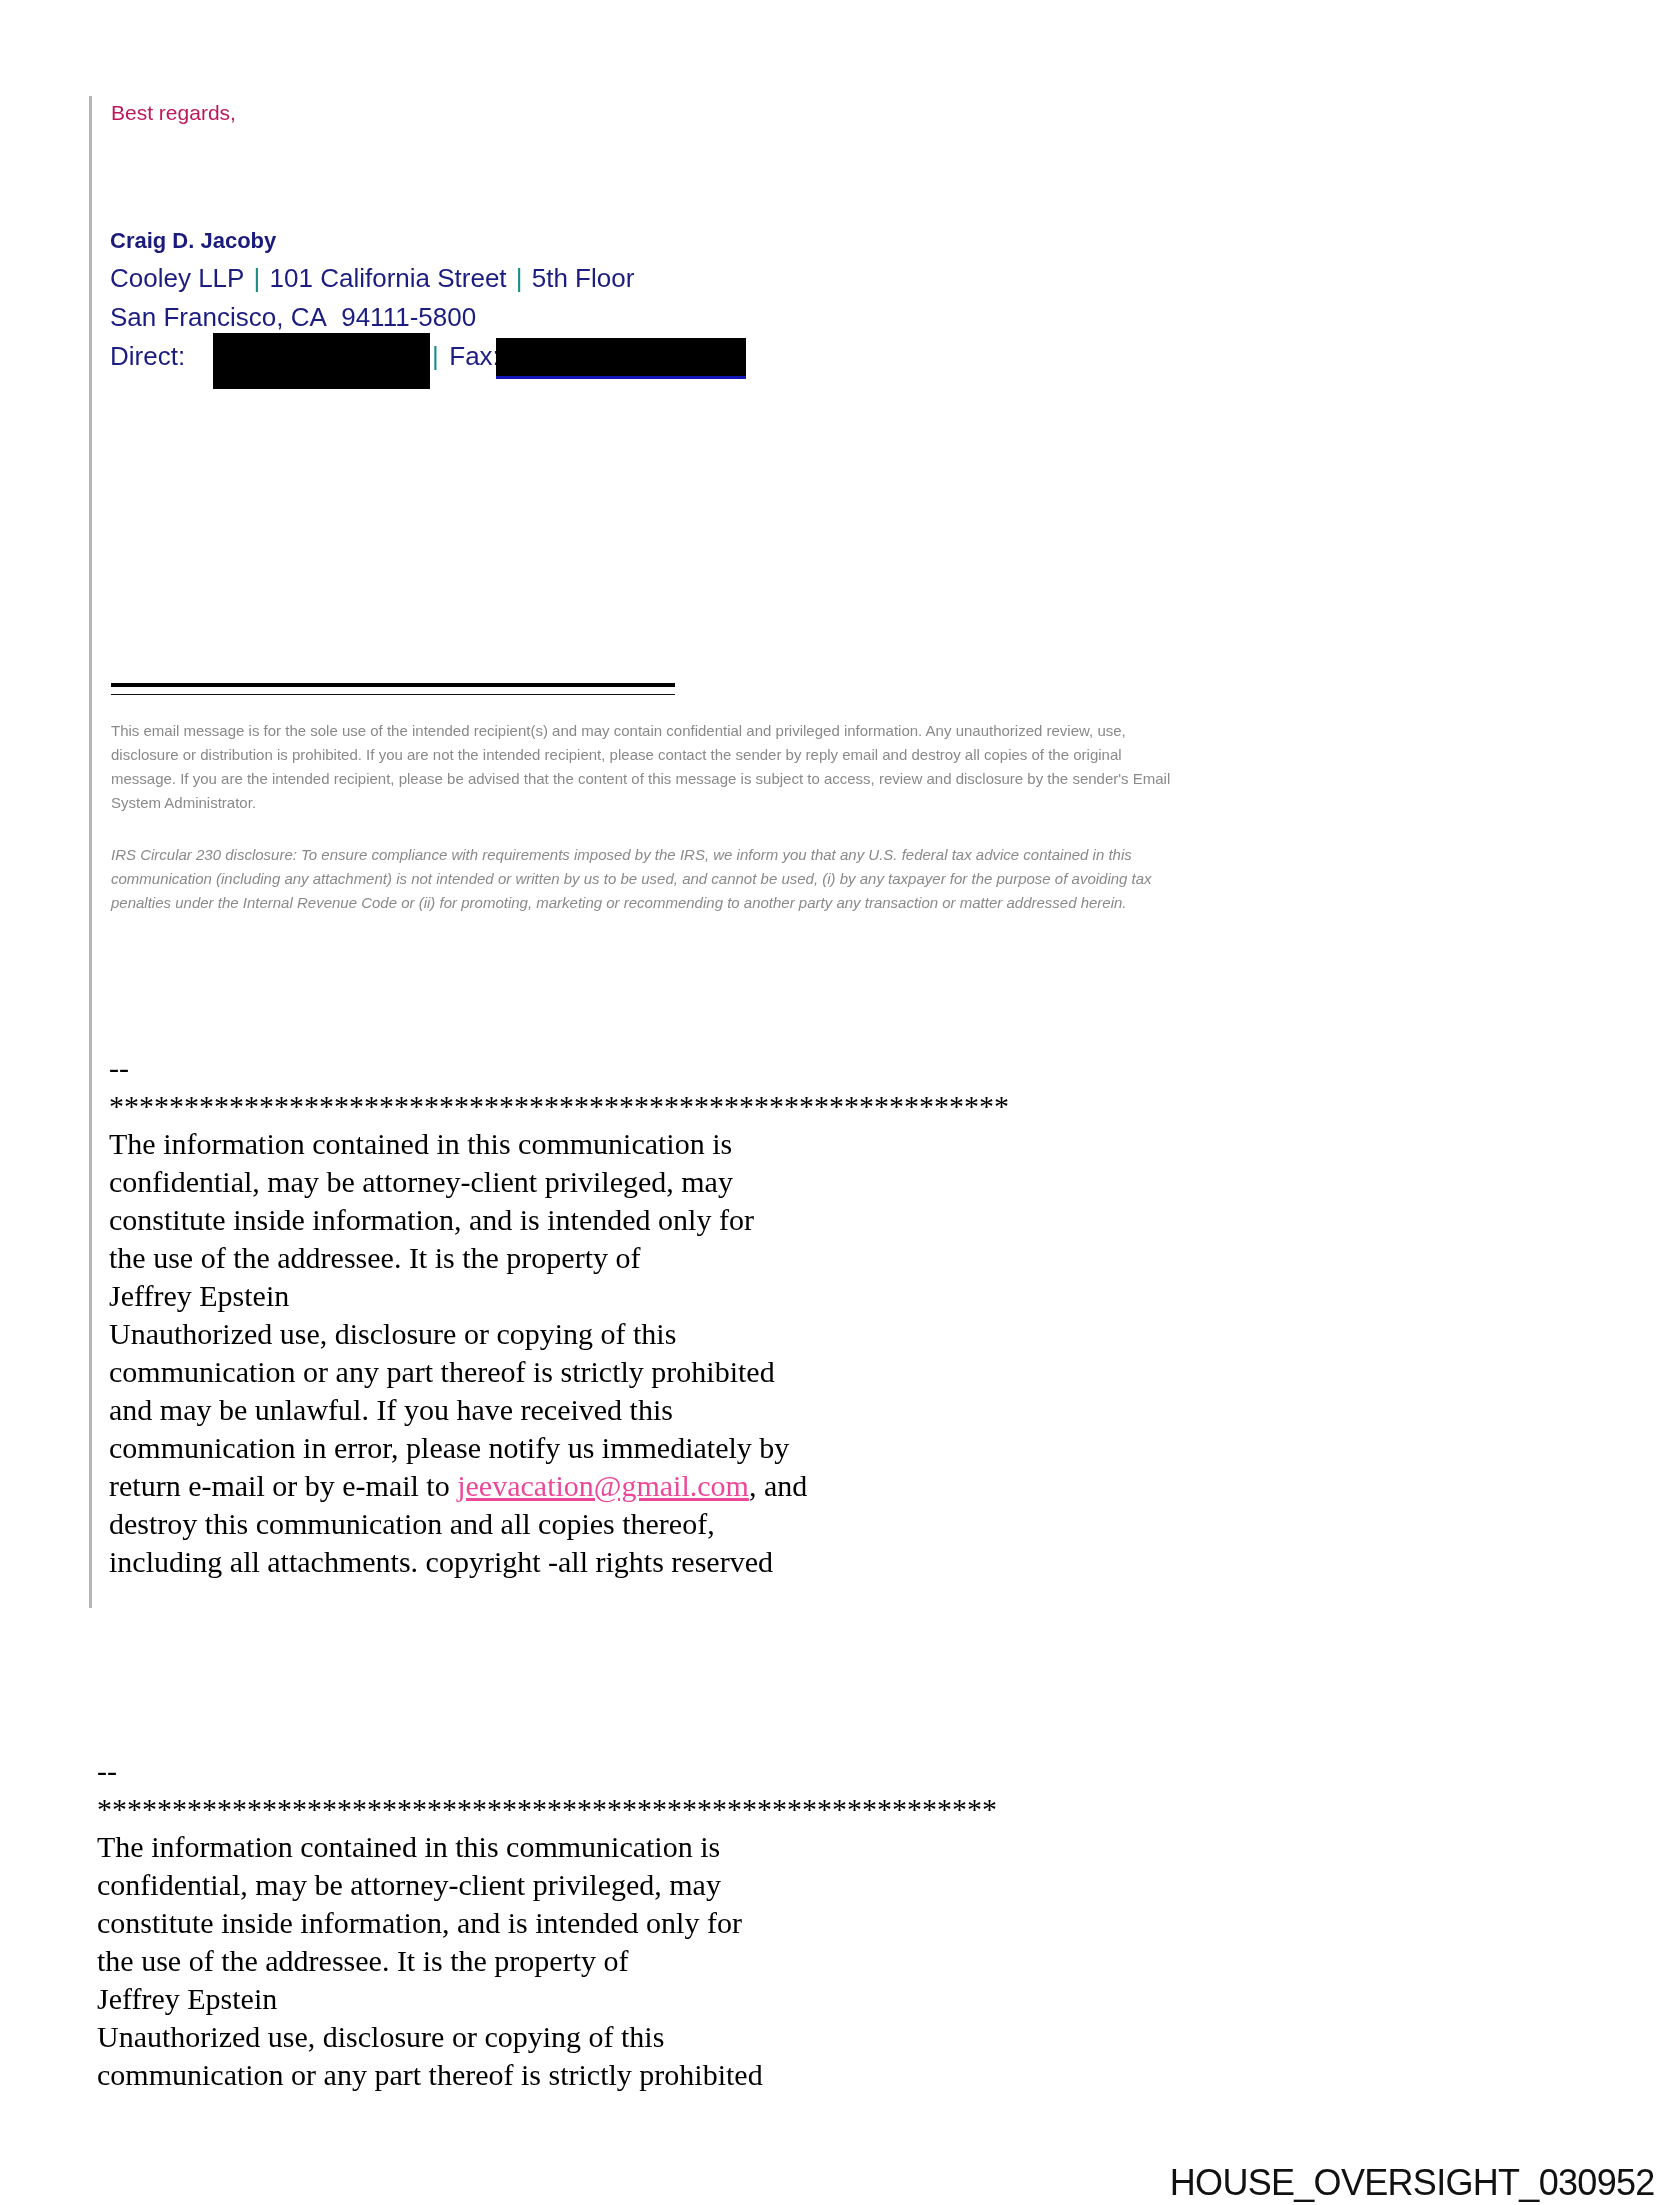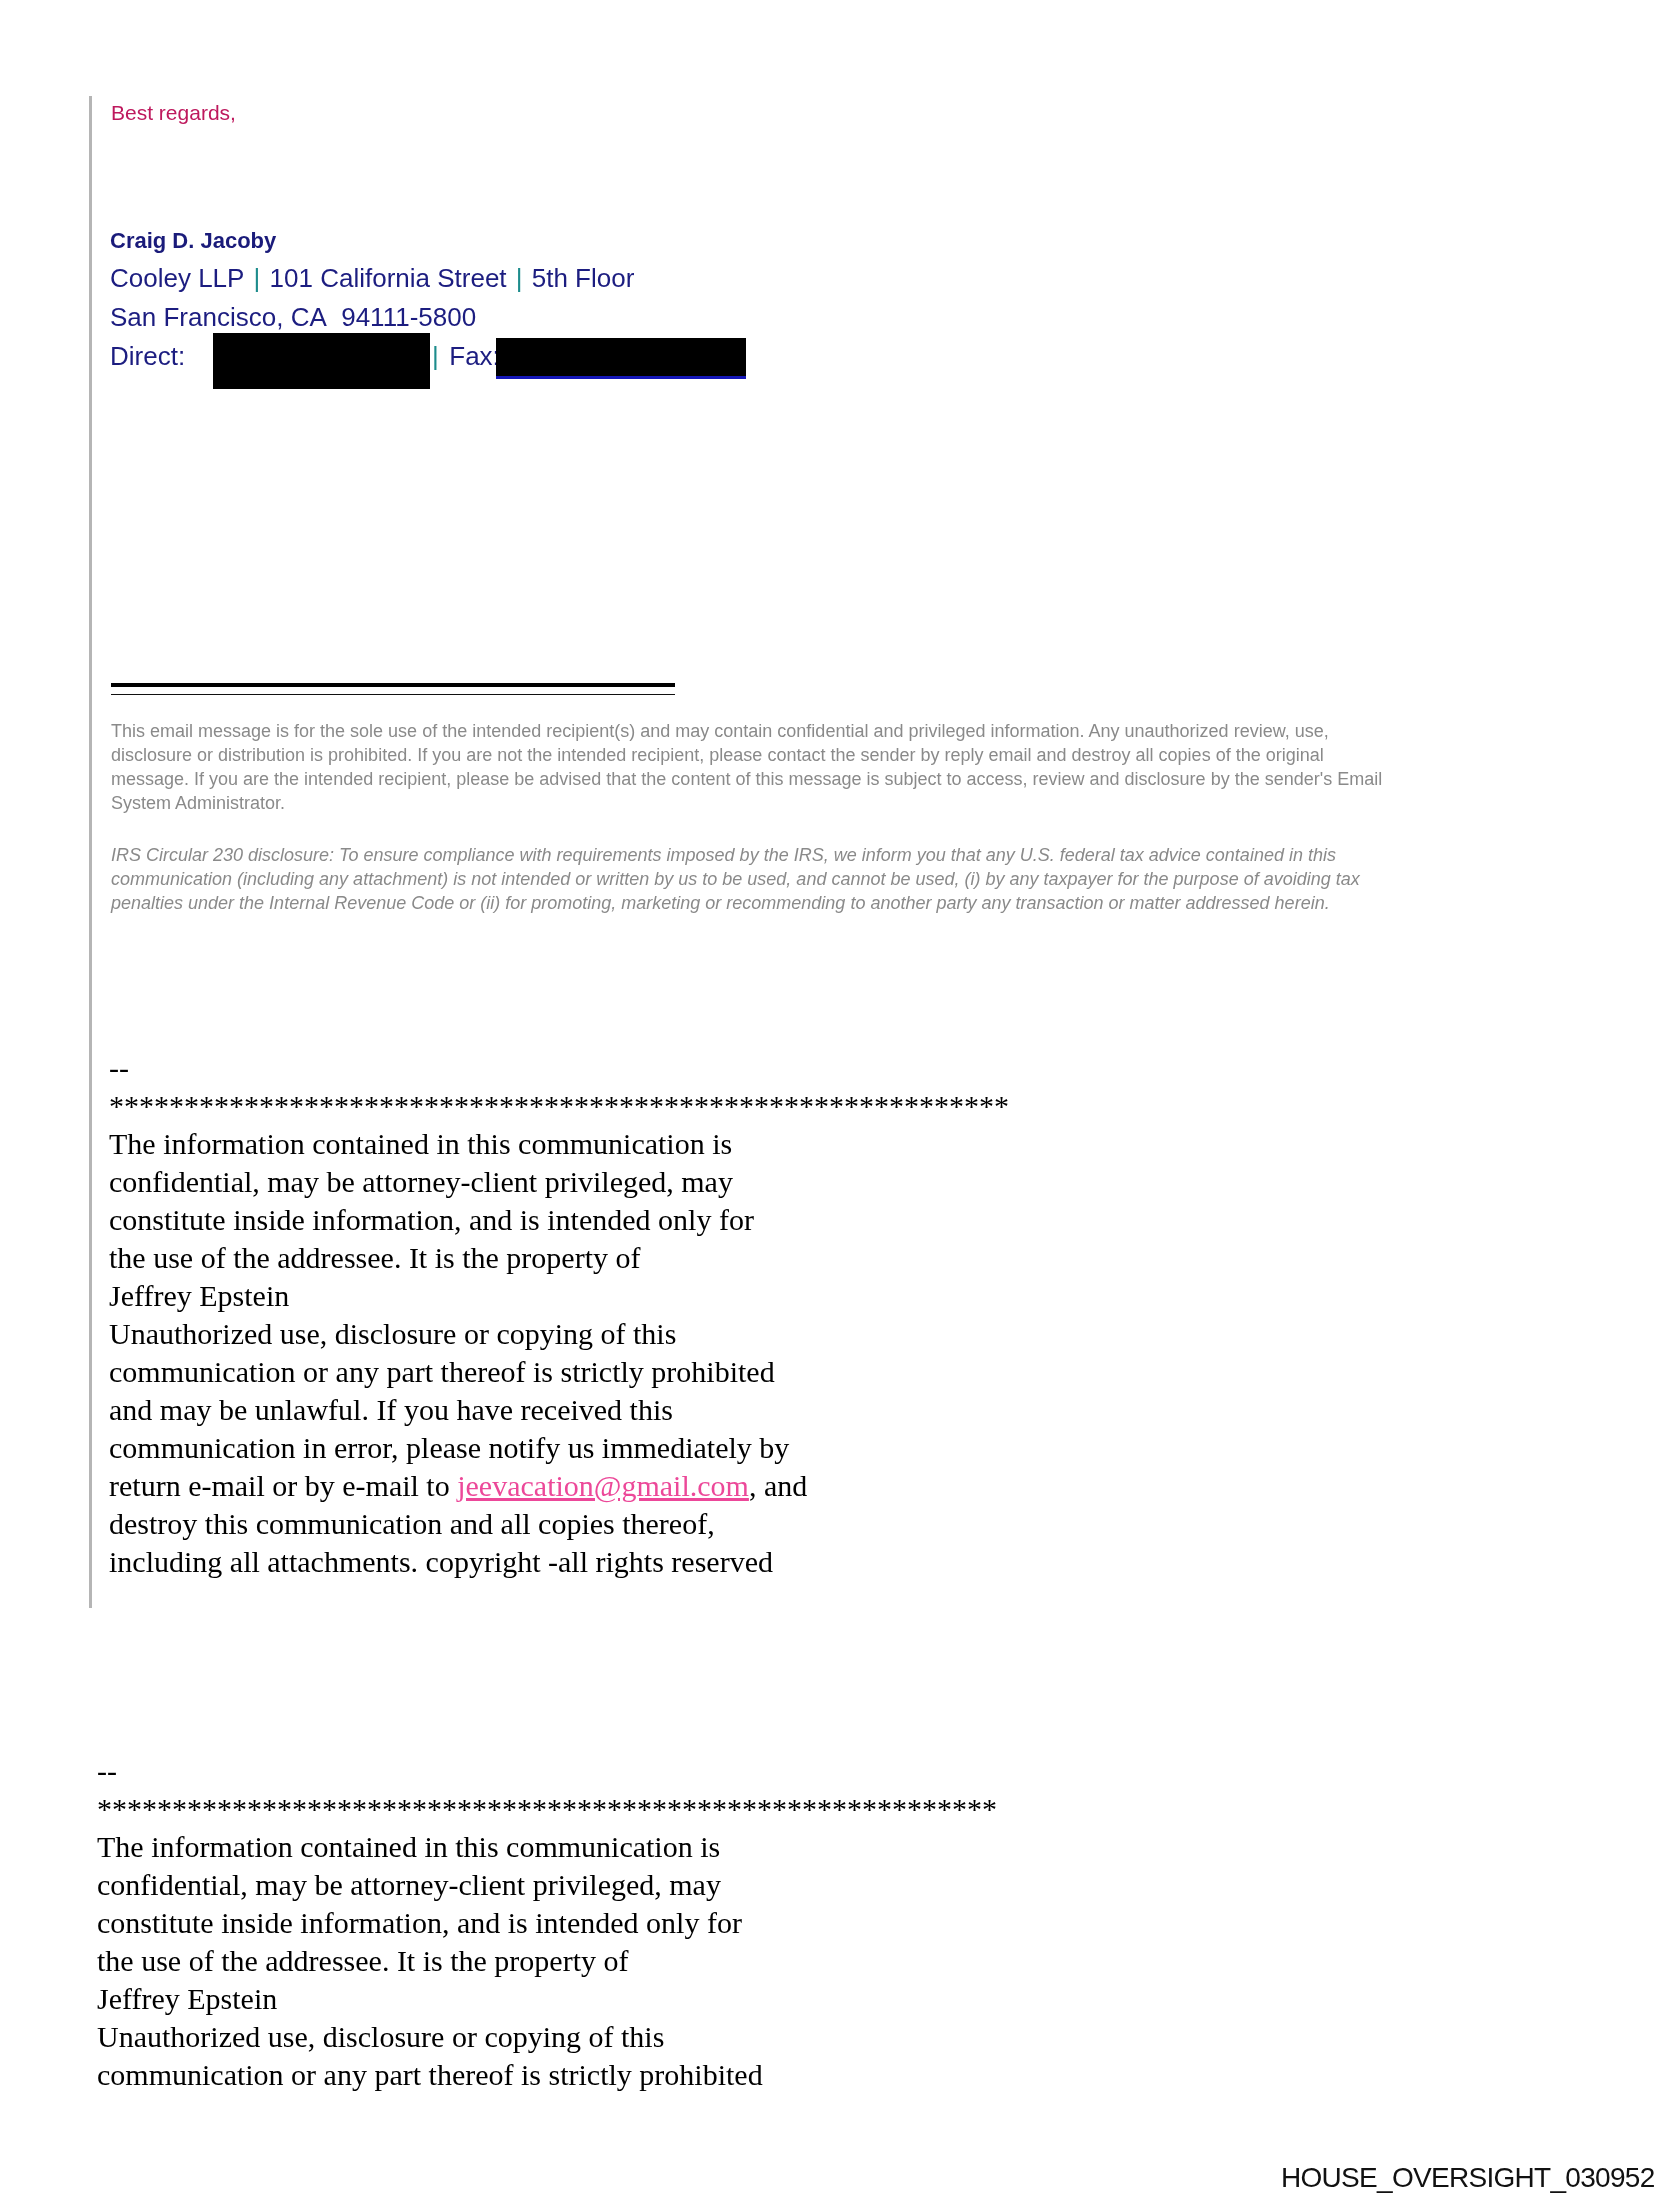--- a/index.html
+++ b/index.html
@@ -59,21 +59,21 @@
     left: 111px; top: 683px;
     width: 564px; height: 6.5px;
     border-top: 4.6px solid #000000;
     border-bottom: 1.3px solid #111111;
   }
 
   .gray-disclaimer {
     position: absolute;
     left: 111px; top: 695px;
     width: 1512px;
-    font-size: 18px; line-height: 24px;
+    font-size: 15px; line-height: 24px;
     color: #8a8a8a;
     white-space: pre-line;
   }
   .gray-disclaimer .para2 { display: block; margin-top: 28px; font-style: italic; }
 
   
   .serif-block {
     position: absolute;
     font-family: "Liberation Serif", "DejaVu Serif", serif;
     font-size: 30px; line-height: 38px;
@@ -81,21 +81,21 @@
     white-space: pre-line;
     width: 1113px;
   }
   .serif-block-1 { left: 109px; top: 1011px; }
   .serif-block-2 { left: 97px; top: 1714px; }
   .serif-block a { color: #ec4899; text-decoration: underline; cursor: pointer; }
 
   .bates {
     position: absolute;
     top: 2162px; right: 14.4px;
-    font-size: 28px;
+    font-size: 36px;
     letter-spacing: -0.7px;
     color: #111111;
   }
 </style>
 </head>
 <body>
 
 <div class="quote-line"></div>
 
 <div class="closing">Best regards,</div>

